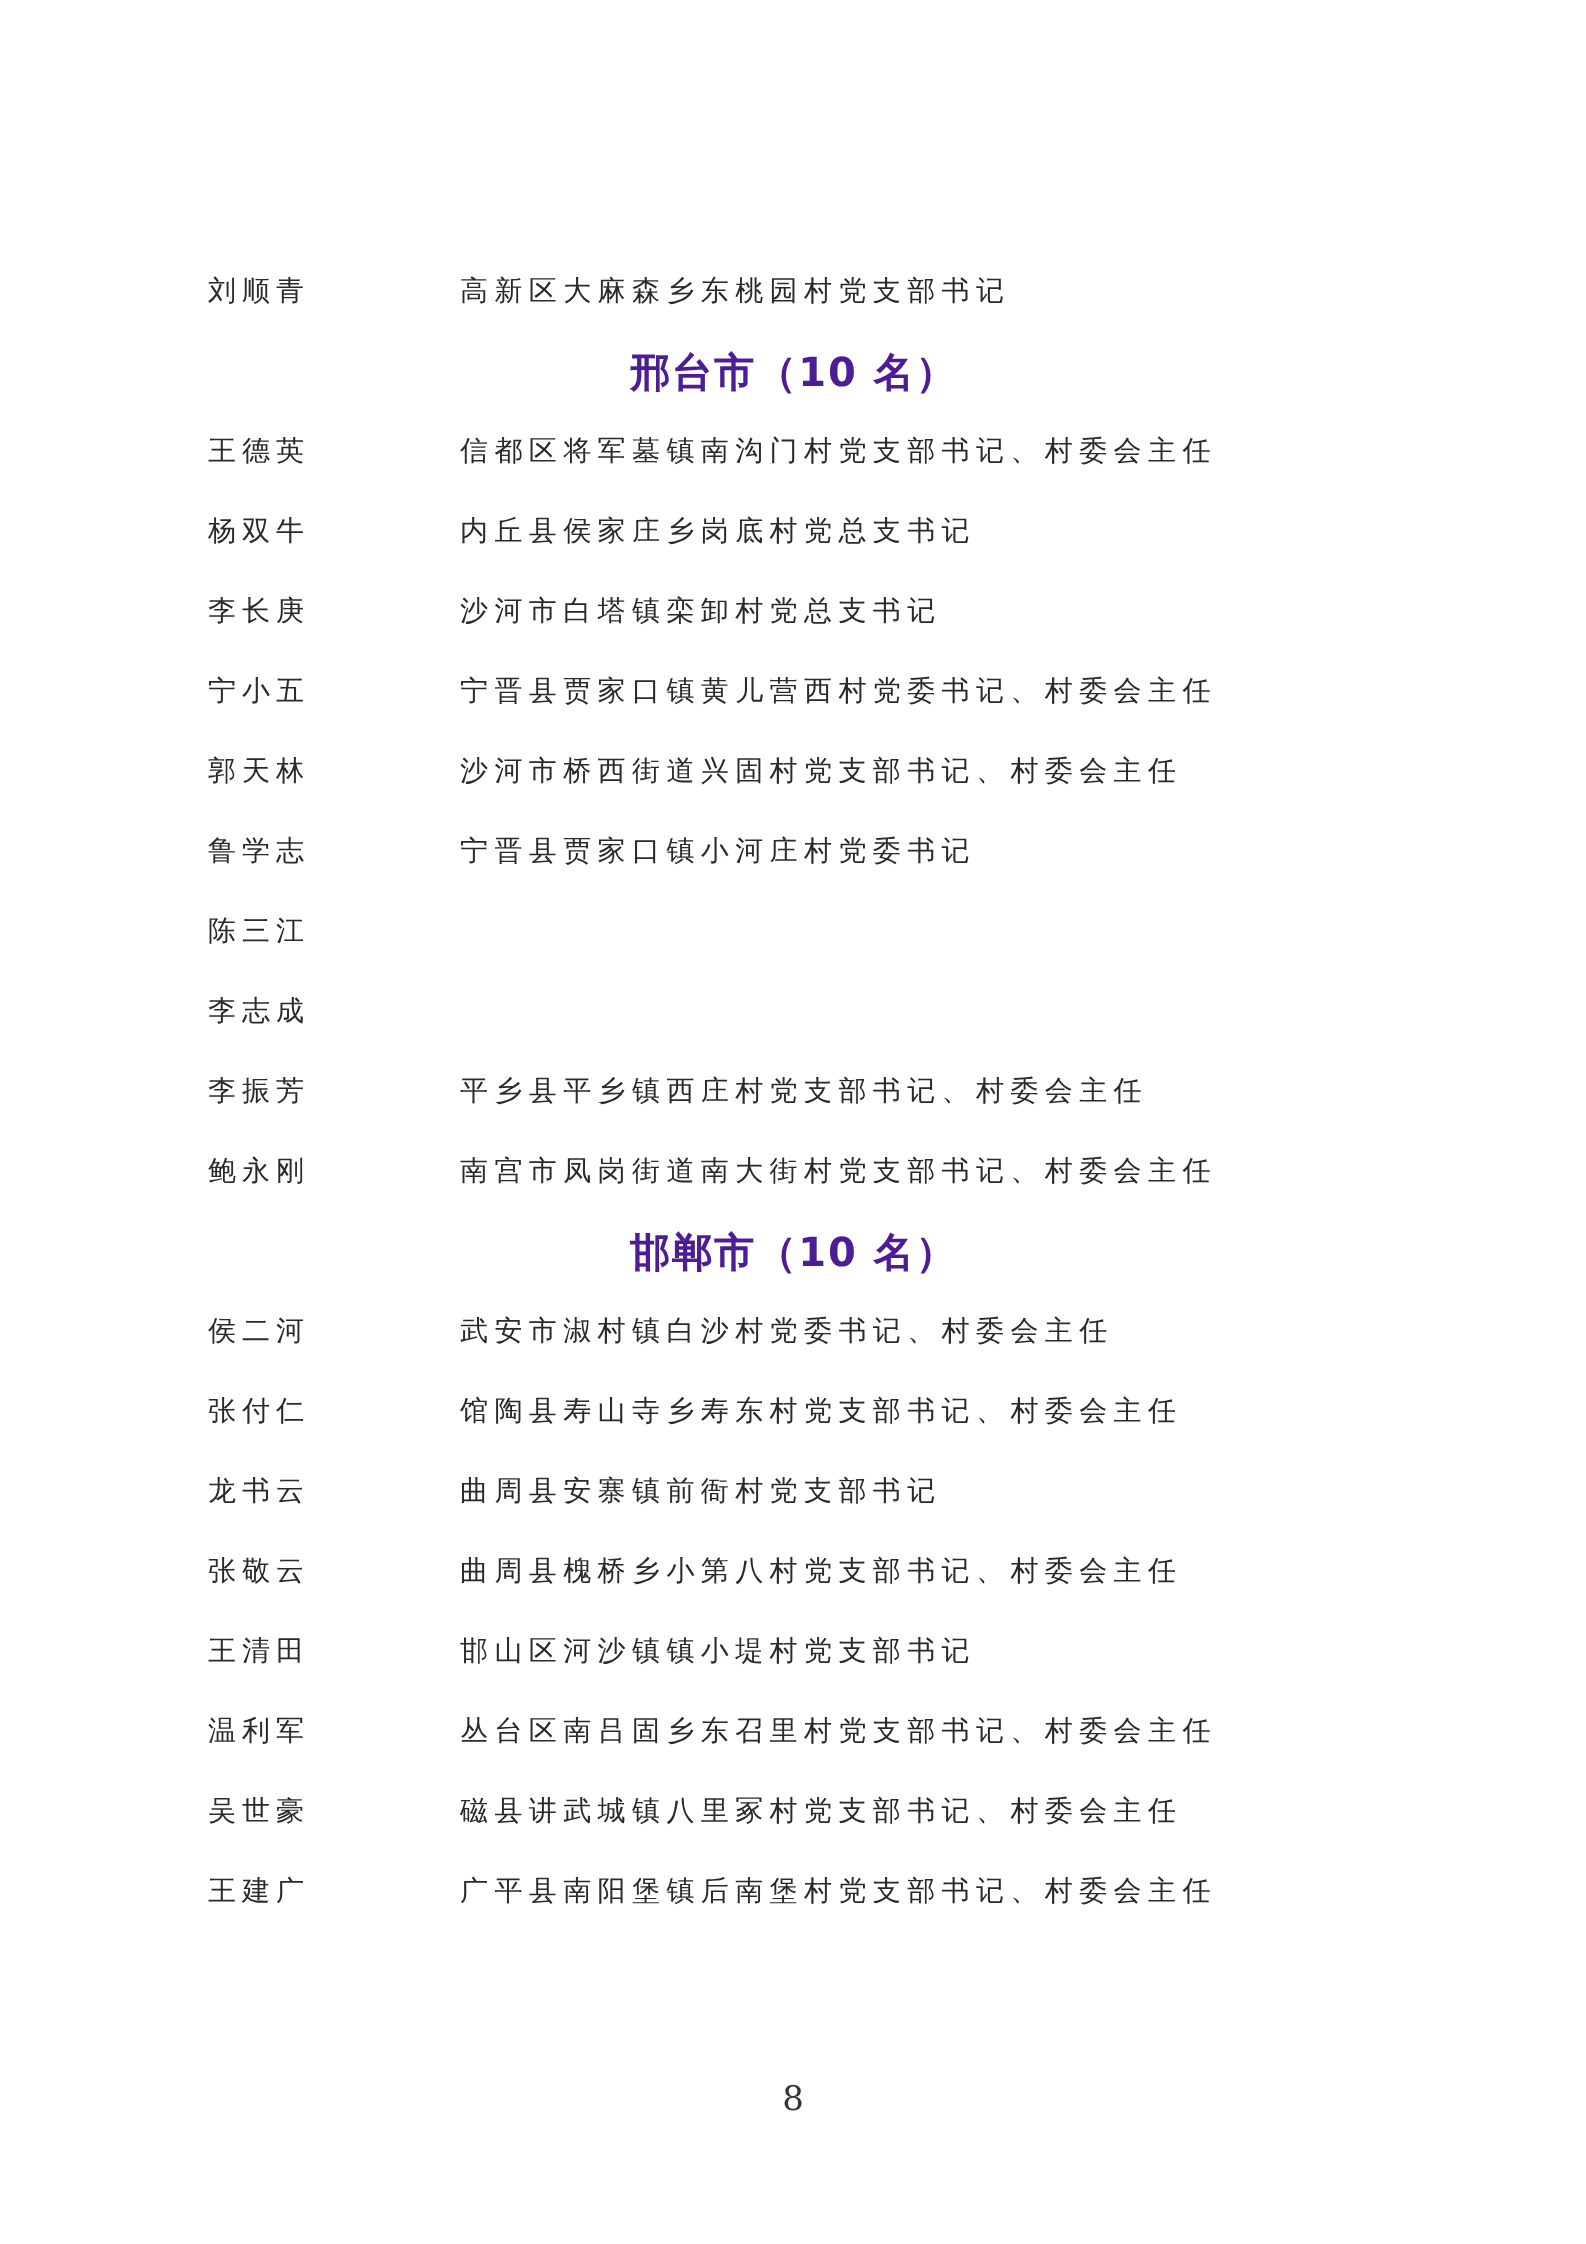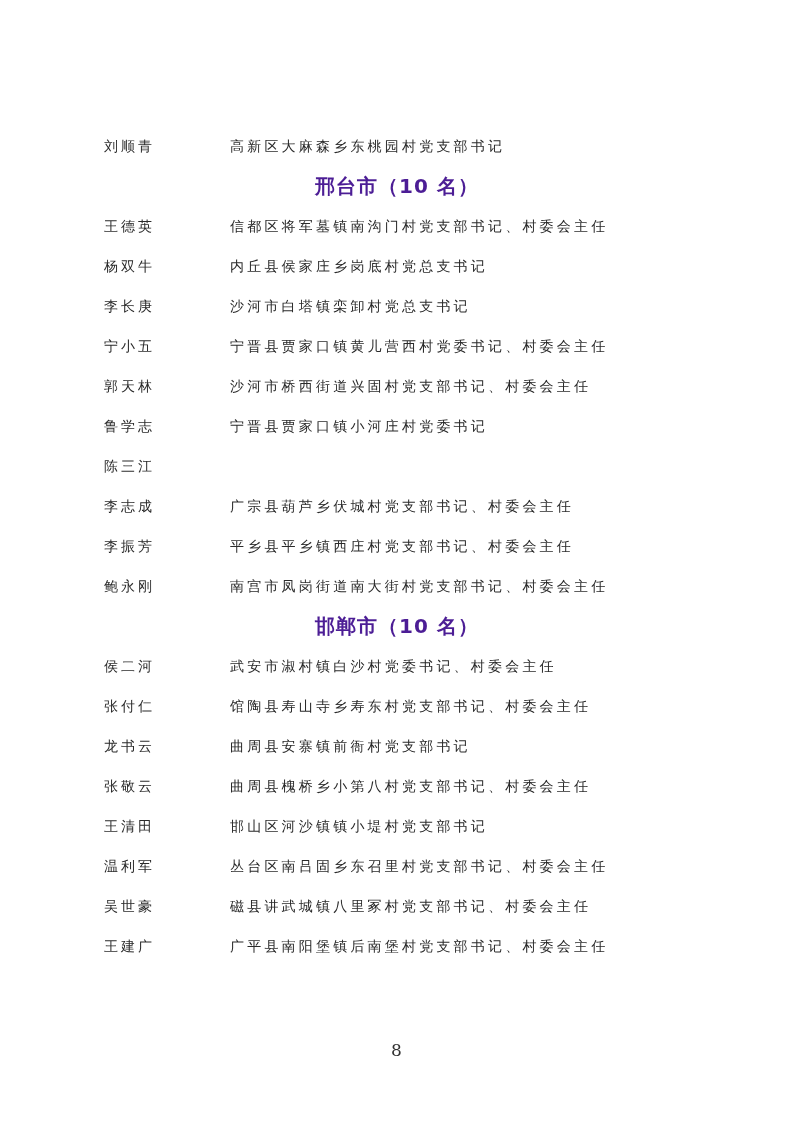--- a/index.html
+++ b/index.html
@@ -100,21 +100,20 @@
     </div>
     <div class="row">
       <span class="name">鲁学志</span>
       <span class="role">宁晋县贾家口镇小河庄村党委书记</span>
     </div>
     <div class="row">
       <span class="name">陈三江</span>
     </div>
     <div class="row">
       <span class="name">李志成</span>
-      <span class="role">广宗县葫芦乡伏城村党支部书记、村委会主任</span>
     </div>
     <div class="row">
       <span class="name">李振芳</span>
       <span class="role">平乡县平乡镇西庄村党支部书记、村委会主任</span>
     </div>
     <div class="row">
       <span class="name">鲍永刚</span>
       <span class="role">南宫市凤岗街道南大街村党支部书记、村委会主任</span>
     </div>
 

